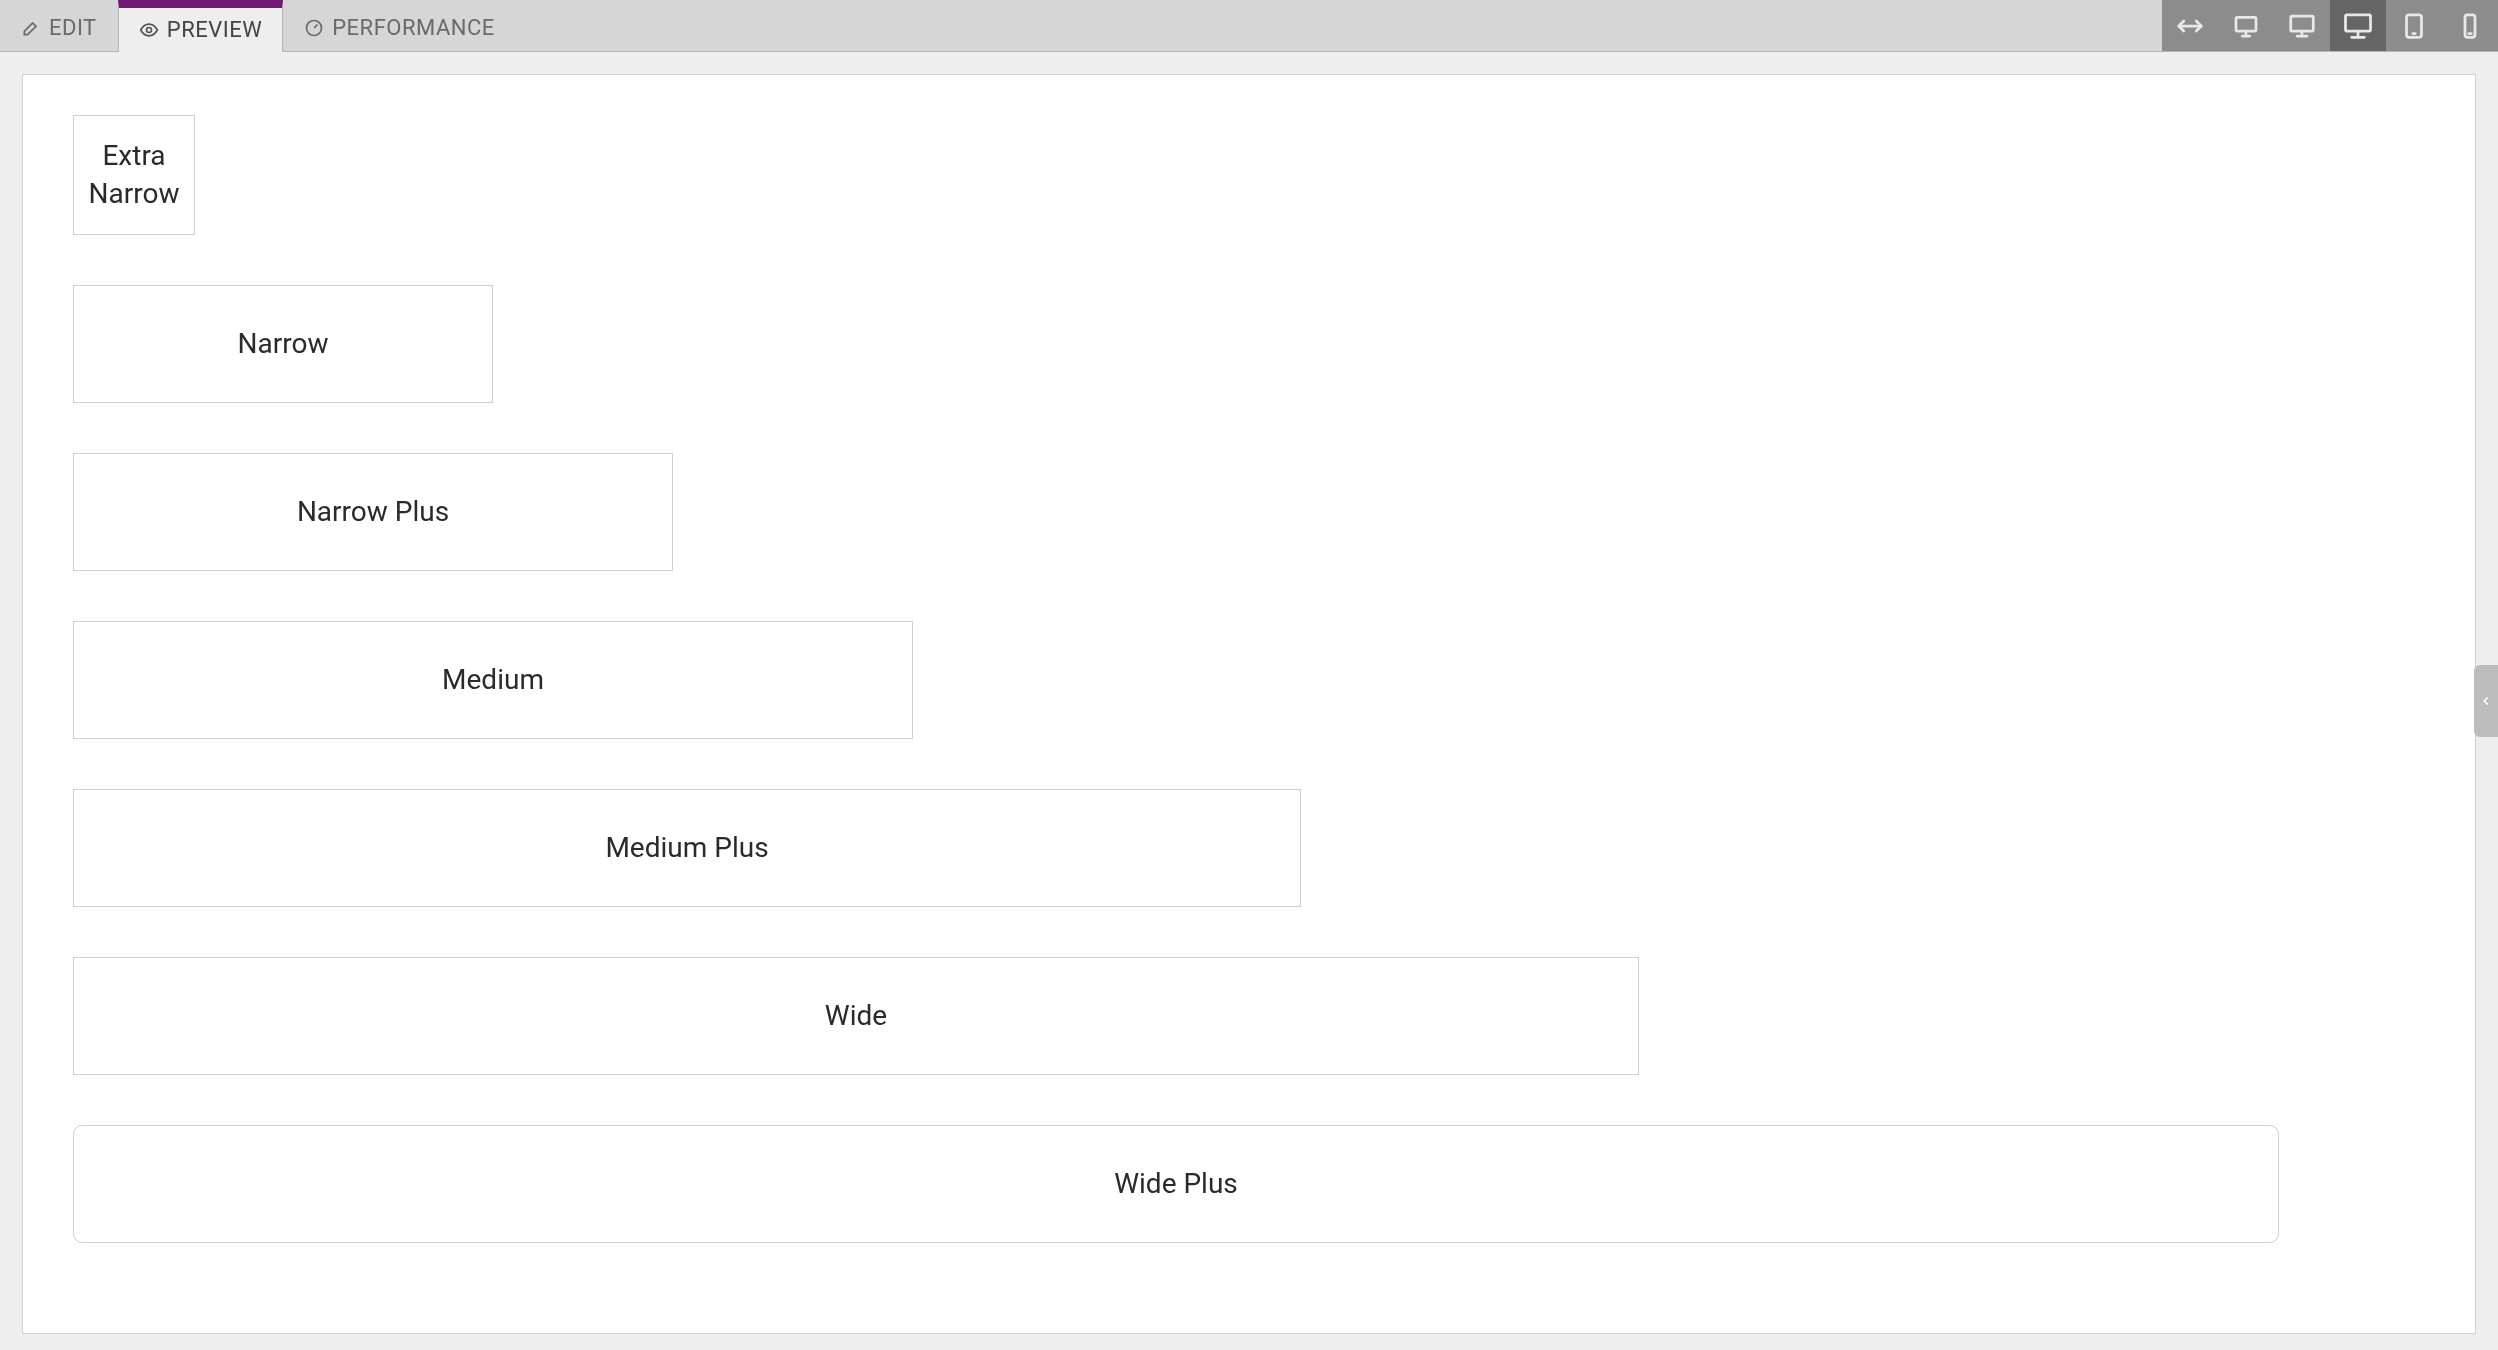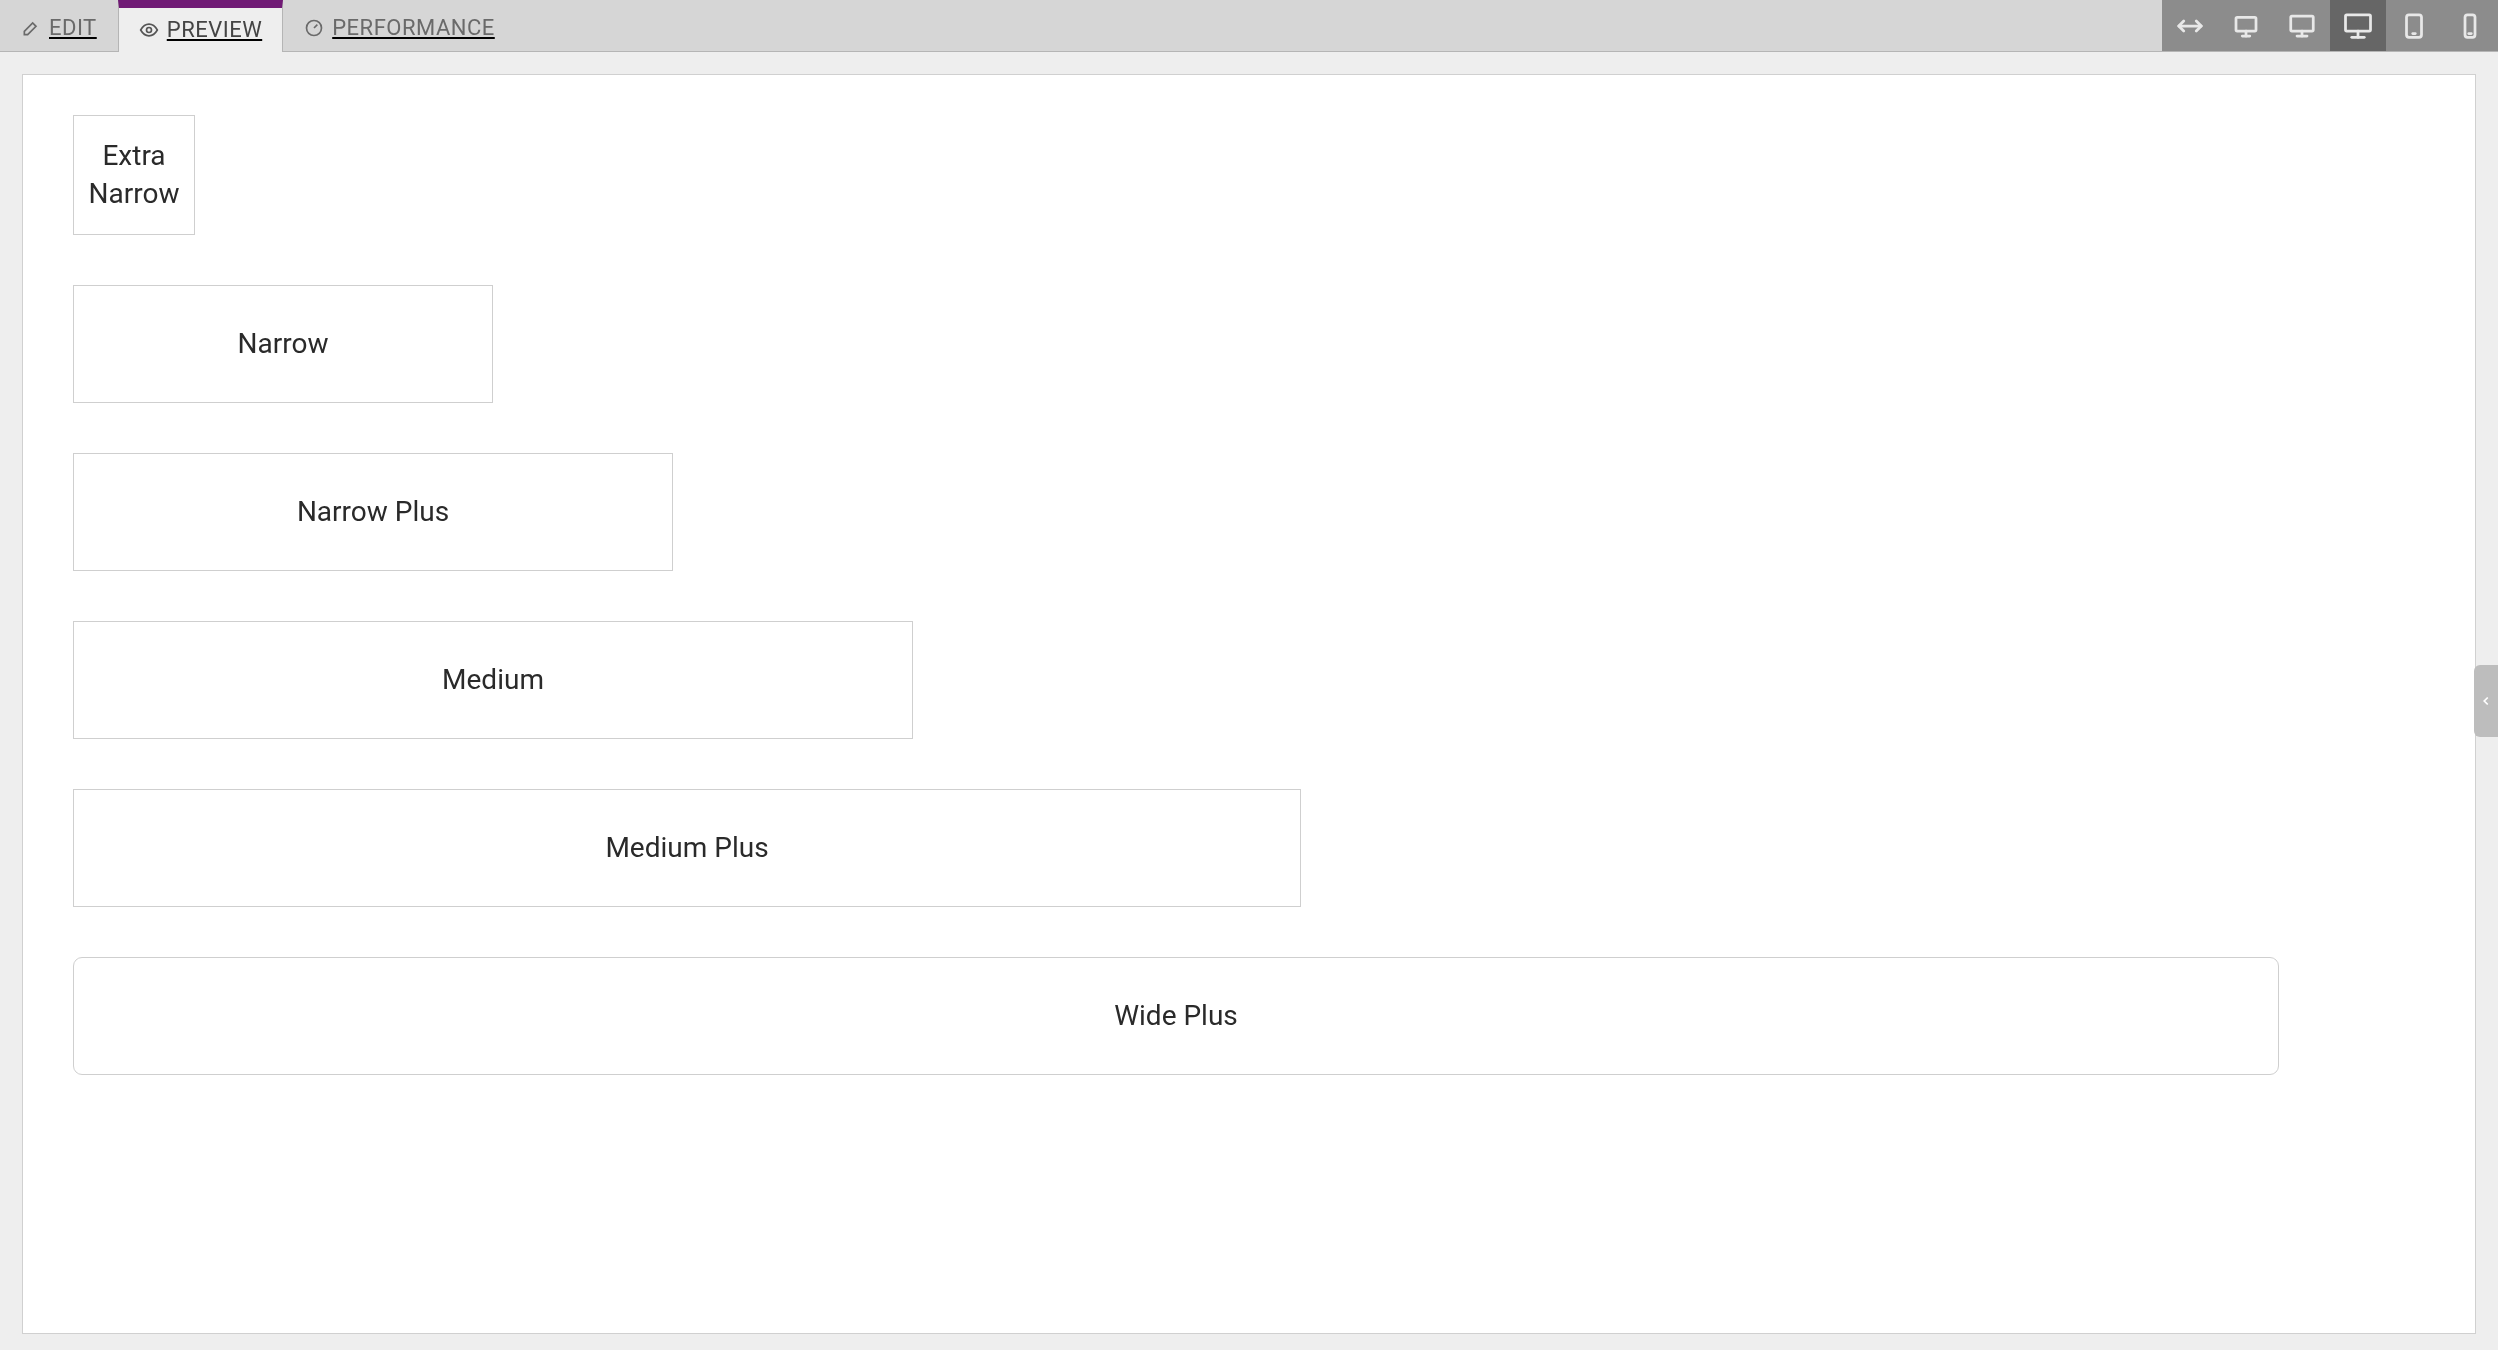--- a/index.html
+++ b/index.html
@@ -17,21 +17,20 @@
     align-items: stretch;
     justify-content: space-between;
     height: 52px;
     background: #d6d6d6;
     border-bottom: 1px solid #b5b5b5;
   }
   .tabs {
     display: flex;
     align-items: center;
     height: 100%;
-    text-decoration: underline;
   }
   .tab {
     display: flex;
     align-items: center;
     gap: 8px;
     padding: 0 20px;
     font-size: 22px;
     letter-spacing: 0.5px;
     color: #6a6a6a;
     cursor: pointer;
@@ -233,20 +232,23 @@
     </div>
 
     <div class="block w-medium">
       <span>Medium</span>
     </div>
 
     <div class="block w-medium-plus">
       <span>Medium Plus</span>
     </div>
 
+    <div class="block w-wide">
+      <span>Wide</span>
+    </div>
 
     <div class="block w-wide-plus">
       <span>Wide Plus</span>
     </div>
 
   </div>
 
   <div class="side-handle">
     <svg viewBox="0 0 24 24">
         <path d="M15 6l-6 6 6 6"></path>

